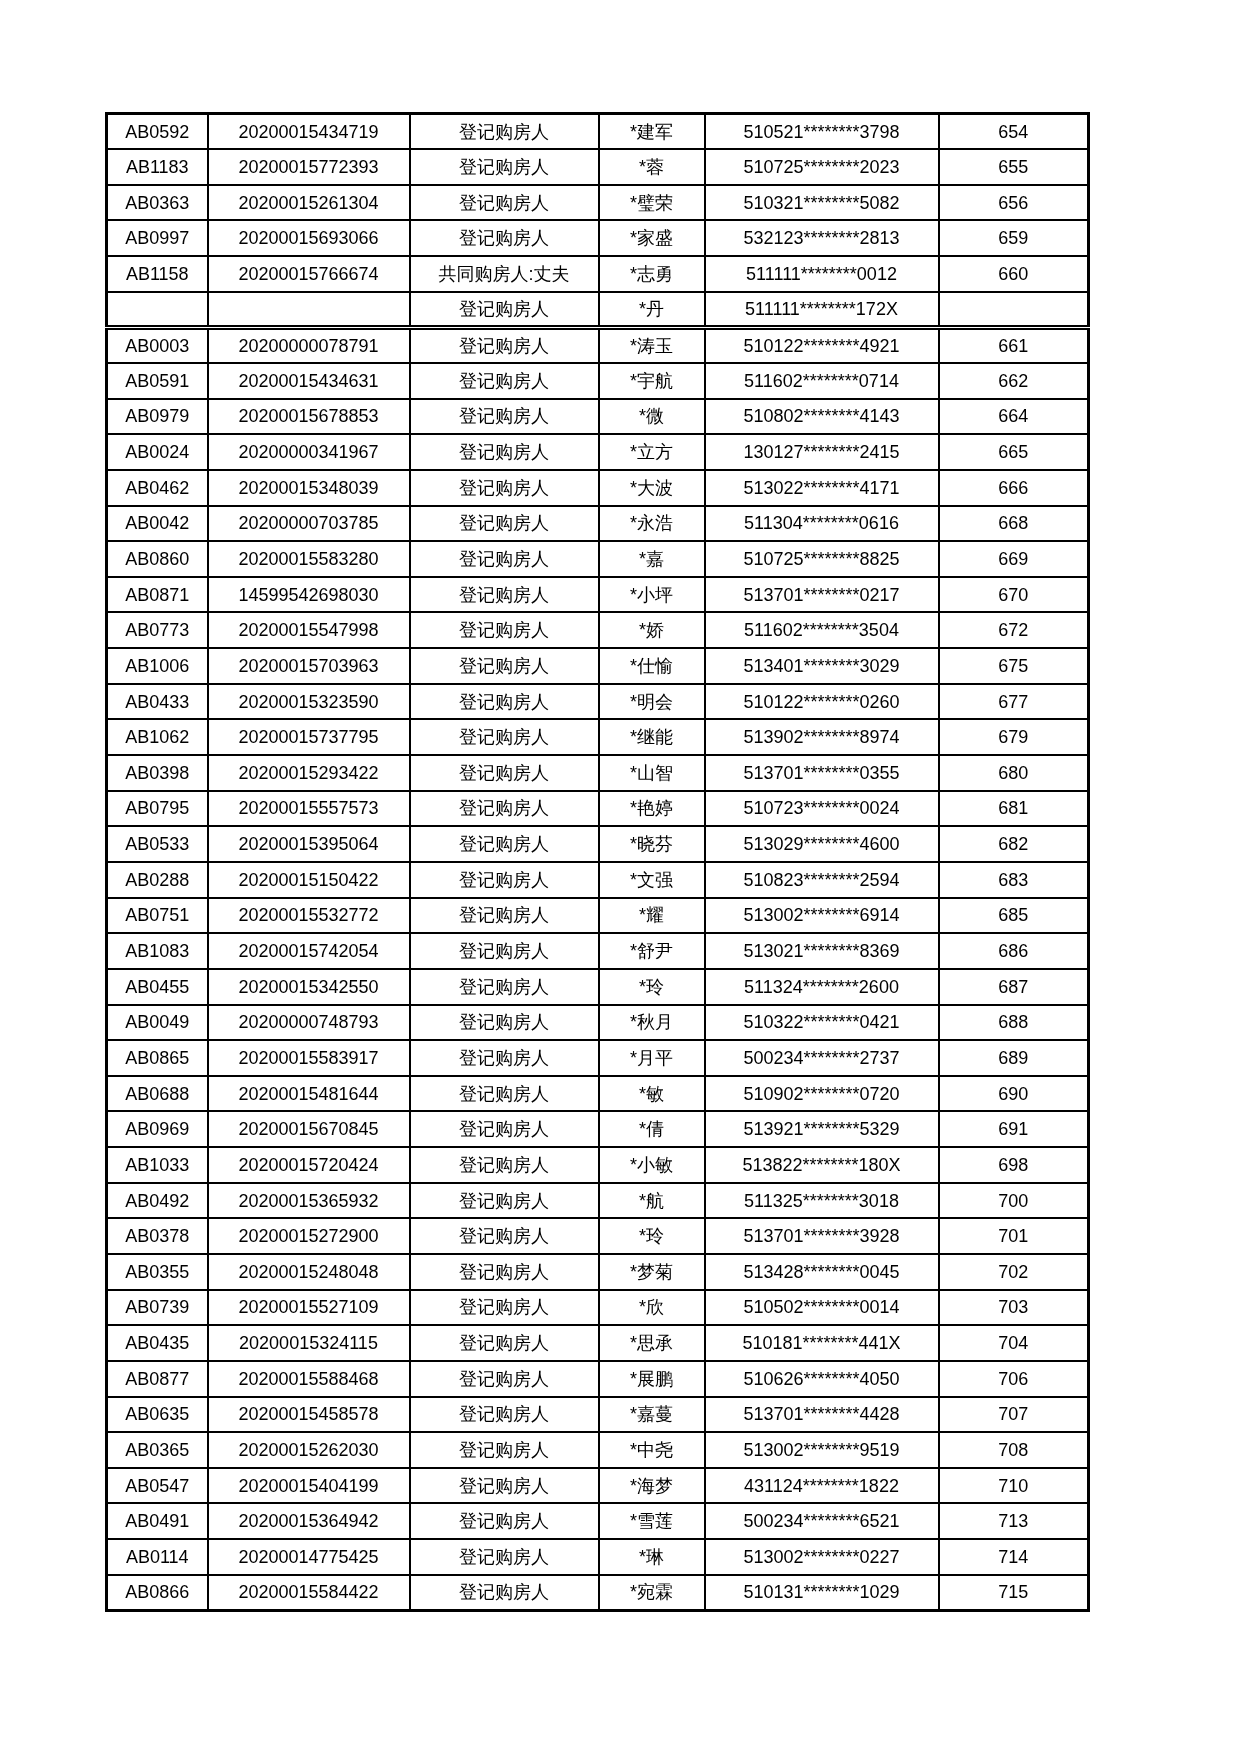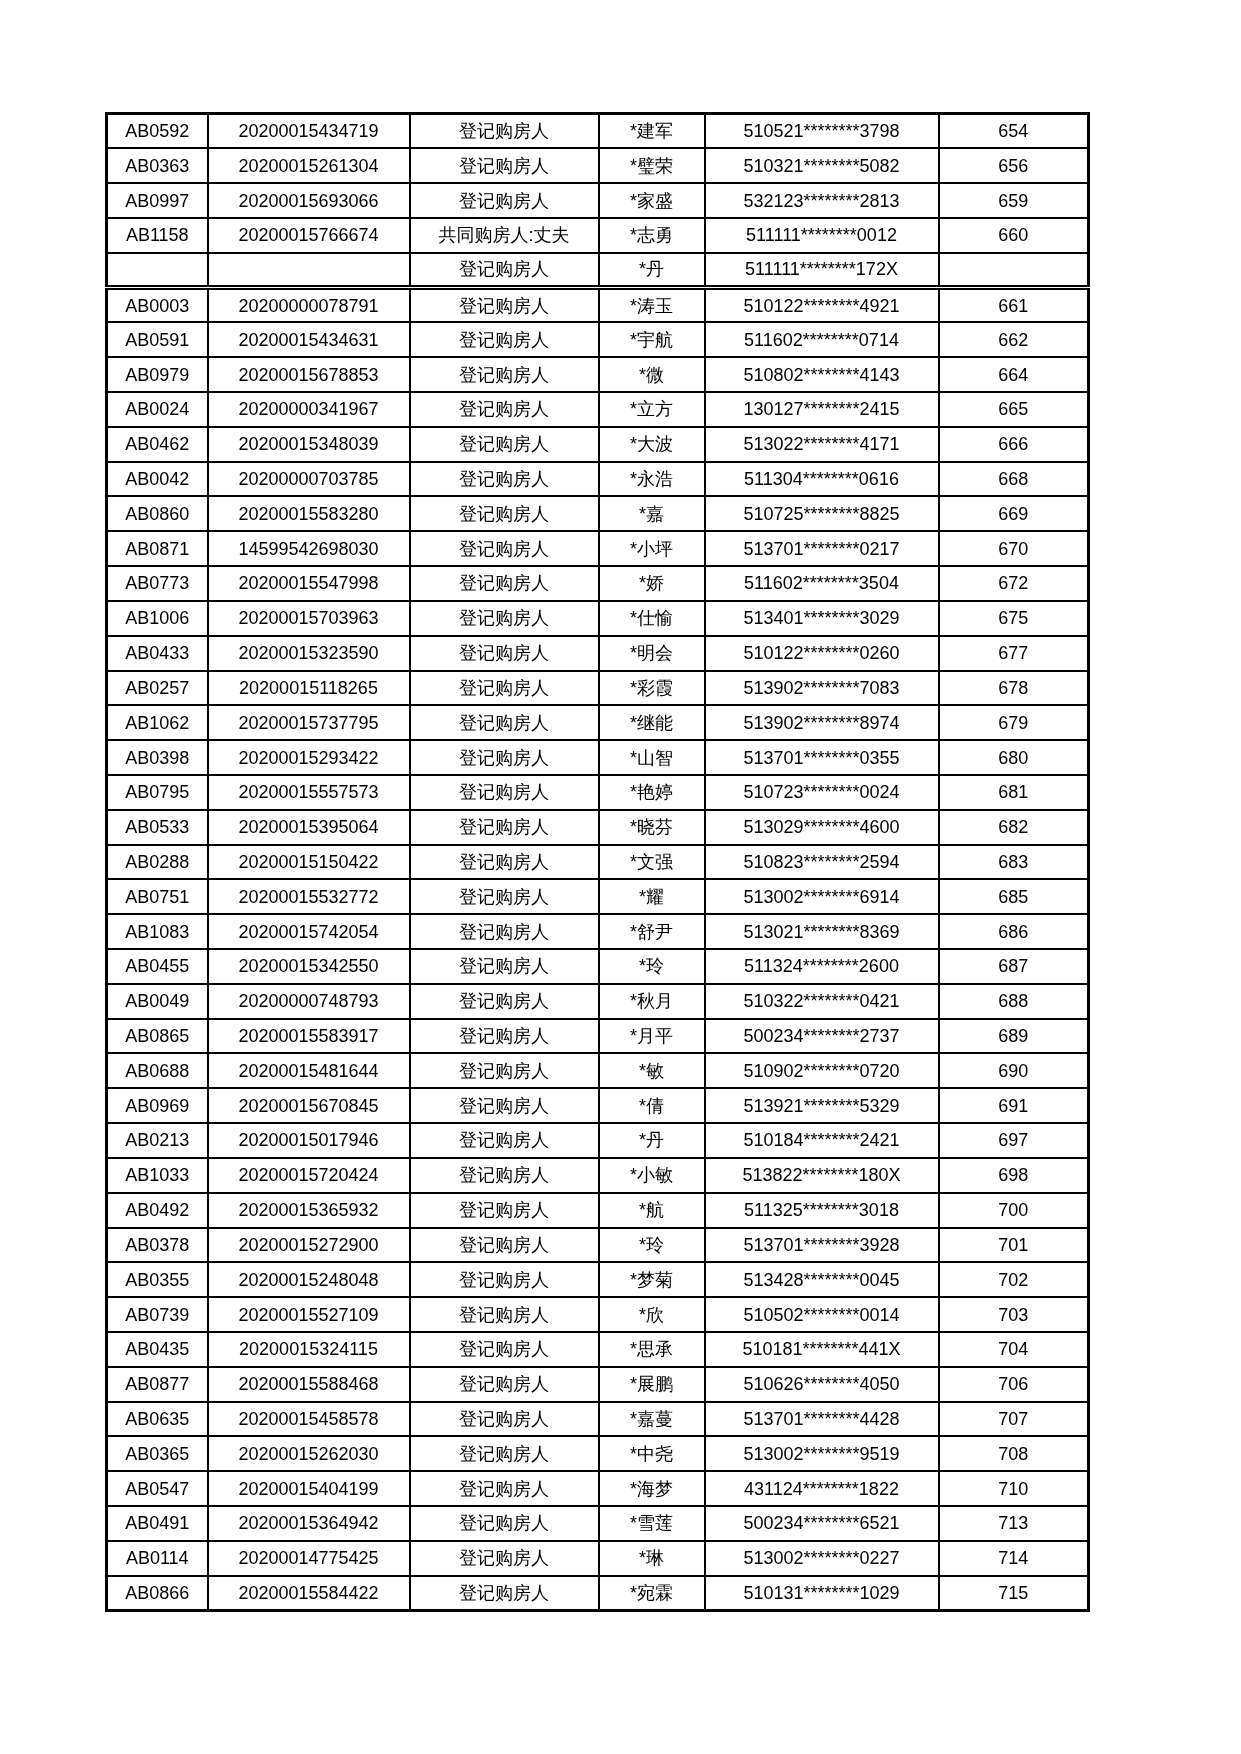--- a/index.html
+++ b/index.html
@@ -61,20 +61,28 @@
     <tbody>
         <tr>
           <td>AB0592</td>
           <td>20200015434719</td>
           <td>登记购房人</td>
           <td>*建军</td>
           <td>510521********3798</td>
           <td>654</td>
         </tr>
         <tr>
+          <td>AB1183</td>
+          <td>20200015772393</td>
+          <td>登记购房人</td>
+          <td>*蓉</td>
+          <td>510725********2023</td>
+          <td>655</td>
+        </tr>
+        <tr>
           <td>AB0363</td>
           <td>20200015261304</td>
           <td>登记购房人</td>
           <td>*璧荣</td>
           <td>510321********5082</td>
           <td>656</td>
         </tr>
         <tr>
           <td>AB0997</td>
           <td>20200015693066</td>
@@ -181,28 +189,20 @@
         </tr>
         <tr>
           <td>AB0433</td>
           <td>20200015323590</td>
           <td>登记购房人</td>
           <td>*明会</td>
           <td>510122********0260</td>
           <td>677</td>
         </tr>
         <tr>
-          <td>AB0257</td>
-          <td>20200015118265</td>
-          <td>登记购房人</td>
-          <td>*彩霞</td>
-          <td>513902********7083</td>
-          <td>678</td>
-        </tr>
-        <tr>
           <td>AB1062</td>
           <td>20200015737795</td>
           <td>登记购房人</td>
           <td>*继能</td>
           <td>513902********8974</td>
           <td>679</td>
         </tr>
         <tr>
           <td>AB0398</td>
           <td>20200015293422</td>
@@ -283,28 +283,20 @@
           <td>510902********0720</td>
           <td>690</td>
         </tr>
         <tr>
           <td>AB0969</td>
           <td>20200015670845</td>
           <td>登记购房人</td>
           <td>*倩</td>
           <td>513921********5329</td>
           <td>691</td>
-        </tr>
-        <tr>
-          <td>AB0213</td>
-          <td>20200015017946</td>
-          <td>登记购房人</td>
-          <td>*丹</td>
-          <td>510184********2421</td>
-          <td>697</td>
         </tr>
         <tr>
           <td>AB1033</td>
           <td>20200015720424</td>
           <td>登记购房人</td>
           <td>*小敏</td>
           <td>513822********180X</td>
           <td>698</td>
         </tr>
         <tr>

